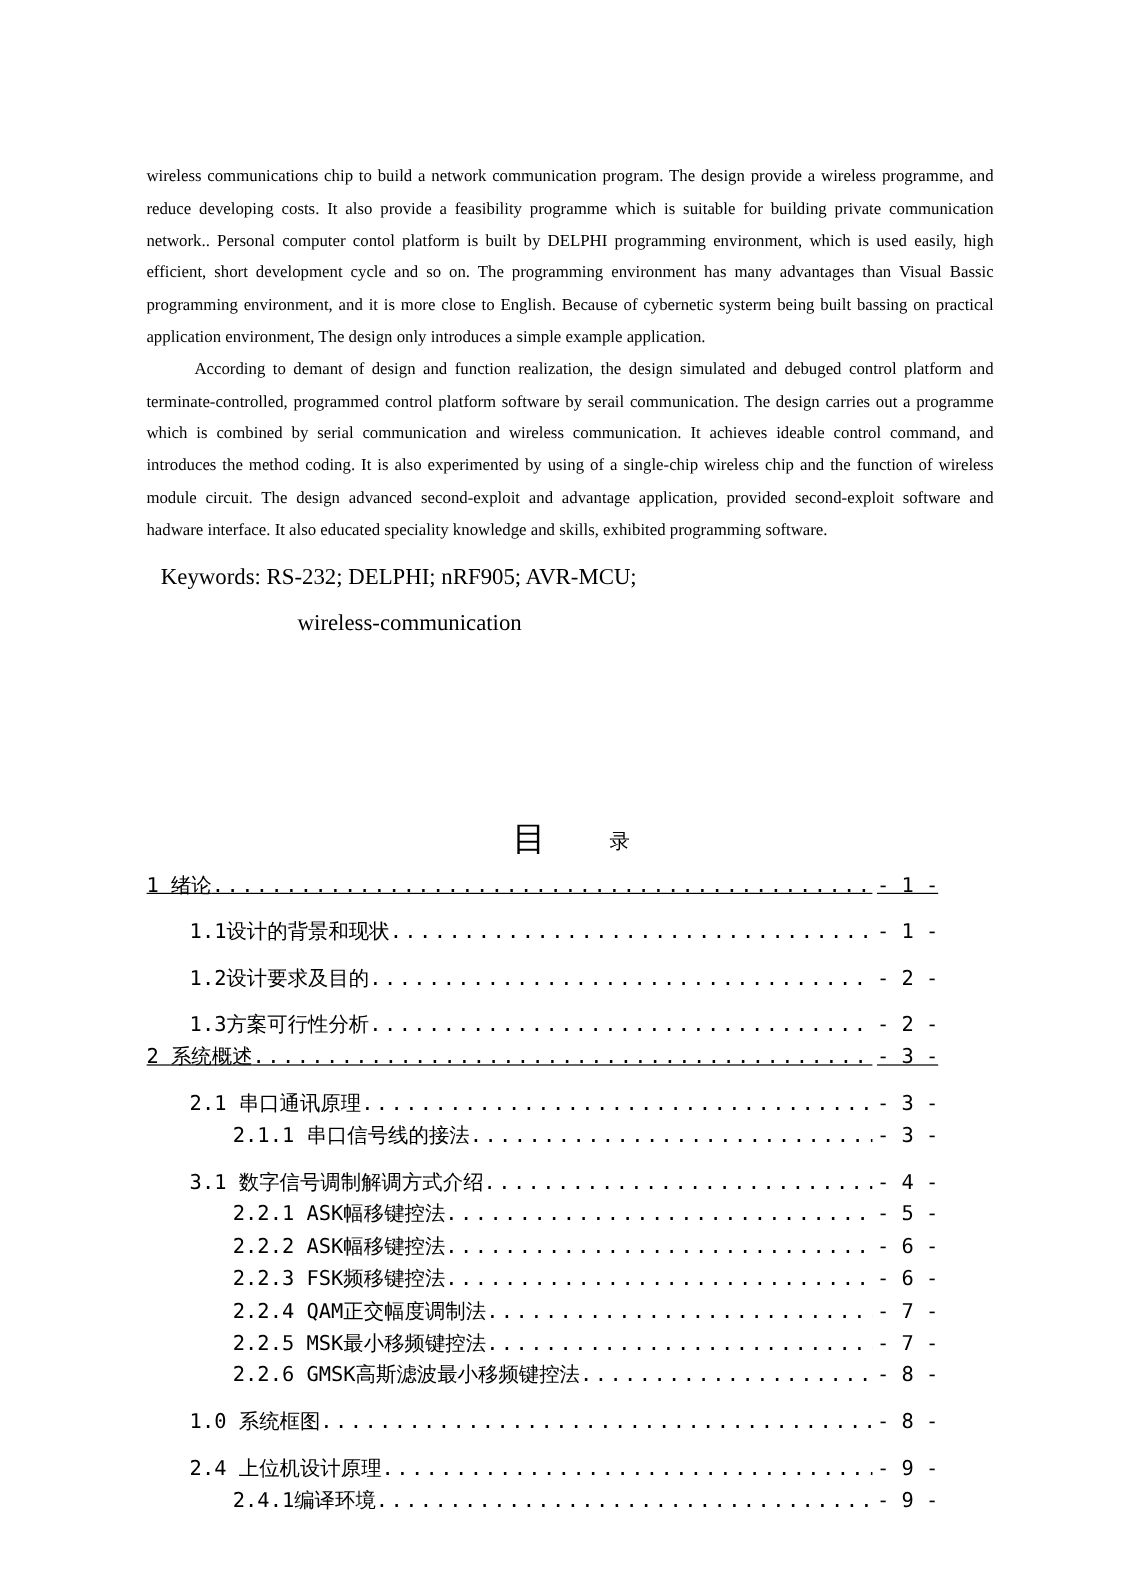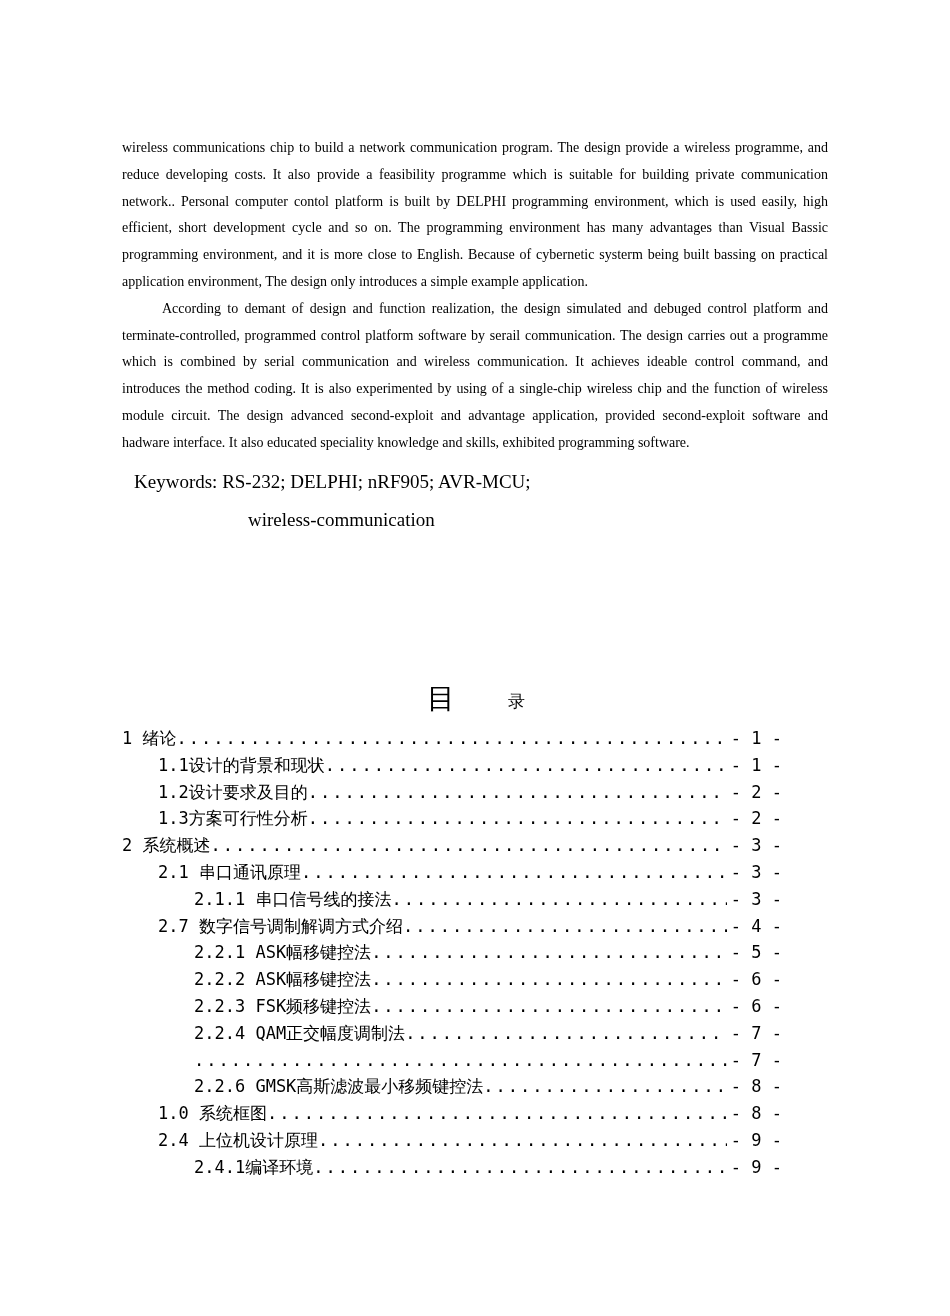--- a/index.html
+++ b/index.html
@@ -22,22 +22,22 @@
   .toc-title .c1 { position: absolute; left: 427px; top: 0; font-size: 28px; }
   .toc-title .c2 { position: absolute; left: 508px; top: 10px; font-size: 17px; }
   .toc { position: absolute; left: 122px; top: 725px; width: 660px; }
   .toc-row {
     display: flex; align-items: baseline;
     height: 26.8px; line-height: 26.8px;
     font-family: "DejaVu Sans Mono", "Liberation Mono", monospace;
     font-size: 17px;
     white-space: nowrap; overflow: hidden;
   }
-  .toc-row.l1 { padding-left: 0; }
-  .toc-row.l2 { padding-left: 36px; }
+  .toc-row.l1 { padding-left: 0; text-decoration: underline; }
+  .toc-row.l2 { padding-left: 36px; margin-top: 12px; }
   .toc-row.l3 { padding-left: 72px; }
   .toc-row .label { flex: 0 0 auto; }
   .toc-row .dots { flex: 1 1 auto; overflow: hidden; letter-spacing: 2px; color: #000; }
   .toc-row .dots::before { content: "........................................................................................................"; }
   .toc-row .pg { flex: 0 0 auto; padding-left: 4px; }
 </style>
 </head>
 <body>
 
 <div class="page">
@@ -82,21 +82,21 @@
       <span class="label">2.1 串口通讯原理</span>
       <span class="dots"></span>
       <span class="pg">- 3 -</span>
     </div>
     <div class="toc-row l3">
       <span class="label">2.1.1 串口信号线的接法</span>
       <span class="dots"></span>
       <span class="pg">- 3 -</span>
     </div>
     <div class="toc-row l2">
-      <span class="label">2.7 数字信号调制解调方式介绍</span>
+      <span class="label">3.1 数字信号调制解调方式介绍</span>
       <span class="dots"></span>
       <span class="pg">- 4 -</span>
     </div>
     <div class="toc-row l3">
       <span class="label">2.2.1 ASK幅移键控法</span>
       <span class="dots"></span>
       <span class="pg">- 5 -</span>
     </div>
     <div class="toc-row l3">
       <span class="label">2.2.2 ASK幅移键控法</span>
@@ -107,20 +107,21 @@
       <span class="label">2.2.3 FSK频移键控法</span>
       <span class="dots"></span>
       <span class="pg">- 6 -</span>
     </div>
     <div class="toc-row l3">
       <span class="label">2.2.4 QAM正交幅度调制法</span>
       <span class="dots"></span>
       <span class="pg">- 7 -</span>
     </div>
     <div class="toc-row l3">
+      <span class="label">2.2.5 MSK最小移频键控法</span>
       <span class="dots"></span>
       <span class="pg">- 7 -</span>
     </div>
     <div class="toc-row l3">
       <span class="label">2.2.6 GMSK高斯滤波最小移频键控法</span>
       <span class="dots"></span>
       <span class="pg">- 8 -</span>
     </div>
     <div class="toc-row l2">
       <span class="label">1.0 系统框图</span>

